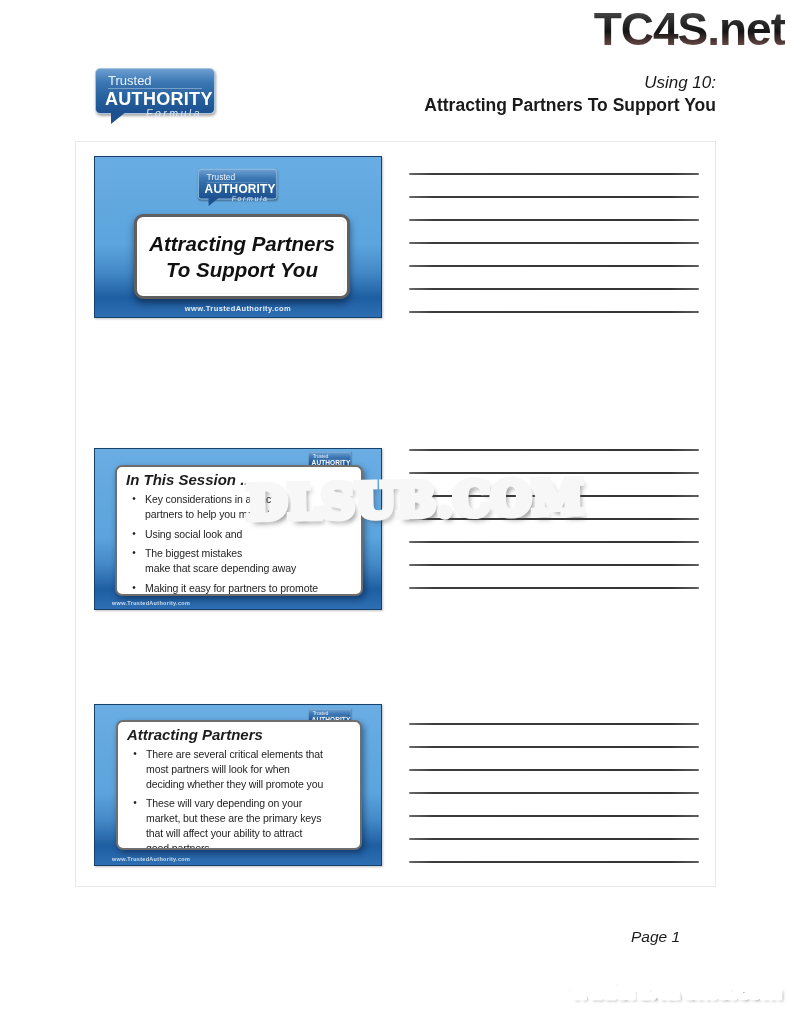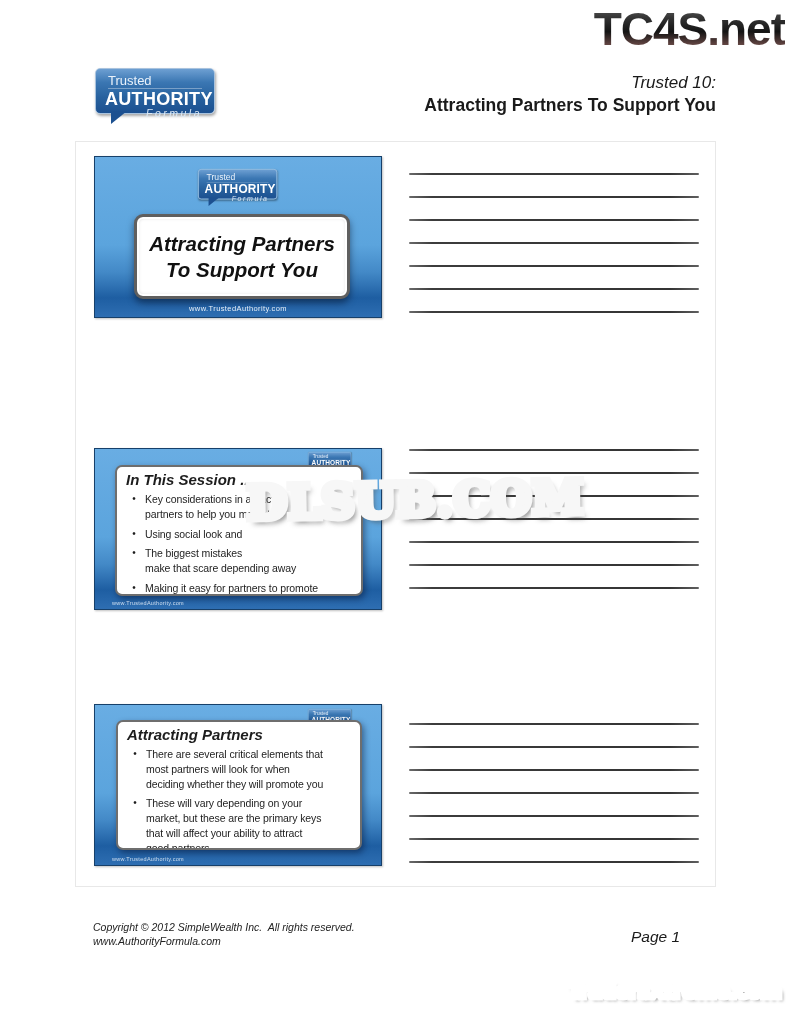--- a/index.html
+++ b/index.html
@@ -74,21 +74,21 @@
   }
   .card2 { left:20px; top:16px; width:248px; height:131px; }
   .card3 { left:21px; top:15px; width:246px; height:130px; }
   .card-title { font-style:italic; font-weight:bold; font-size:15px; line-height:18px; margin:1px 0 3px 3px; }
   .bullets { list-style:none; }
   .bullets li { display:flex; margin-bottom:5px; }
   .bullets .dot { width:22px; min-width:22px; text-align:center; font-size:10px; line-height:14.8px; }
   .bullets .btext { white-space:pre; font-size:10.5px; line-height:14.8px; letter-spacing:-0.1px; }
   .lines { white-space:pre; }
 
-  .slide-url { position:absolute; color:#e6eff9; font-weight:normal; }
+  .slide-url { position:absolute; color:#e6eff9; font-weight:bold; }
   .url-center { top:147px; left:0; width:100%; text-align:center; font-size:7.5px; letter-spacing:.4px; }
   .url-left   { top:151px; left:17px; font-size:5.5px; letter-spacing:.3px; opacity:.85; }
 
   .logo-s1 { left:103px; top:12px; }
   .logo-mini2 { left:213px; top:3px; }
   .logo-mini3 { left:213px; top:4px; }
 
   
   .notes { position:absolute; left:333px; width:290px; }
   .notes-1 { top:31px; } .notes-2 { top:307px; } .notes-3 { top:581px; }
@@ -129,21 +129,21 @@
   <div class="wm-tc4s">TC4S.net</div>
 
   <div class="ta-logo logo-main">
     <div class="ta-top">Trusted</div>
     <div class="ta-mid">AUTHORITY</div>
     <div class="ta-bot">Formula</div>
     <div class="ta-tail"></div>
   </div>
 
   <div class="header">
-    <div class="module">Trusted 10:</div>
+    <div class="module">Using 10:</div>
     <div class="title">Attracting Partners To Support You</div>
   </div>
 
   <div class="content-box">
 
     <div class="slide slide1">
       <div class="logo-wrap scale-66 logo-s1">
         <div class="ta-logo">
           <div class="ta-top">Trusted</div>
           <div class="ta-mid">AUTHORITY</div>
@@ -250,19 +250,17 @@
       <div class="note-line"></div>
       <div class="note-line"></div>
       <div class="note-line"></div>
       <div class="note-line"></div>
     </div>
 
   </div>
 
   <div class="wm-outline wm-dlsub" data-text="DLSUB.COM">DLSUB.COM</div>
 
-  <div class="footer-copy lines">Copyright © 2012 SimpleWealth Inc.  All rights reserved.
-www.AuthorityFormula.com</div>
   <div class="footer-page">Page 1</div>
 
   <div class="wm-outline wm-traders" data-text="TradersXtreme.com">TradersXtreme.com</div>
 
 </div>
 
 </body></html>

